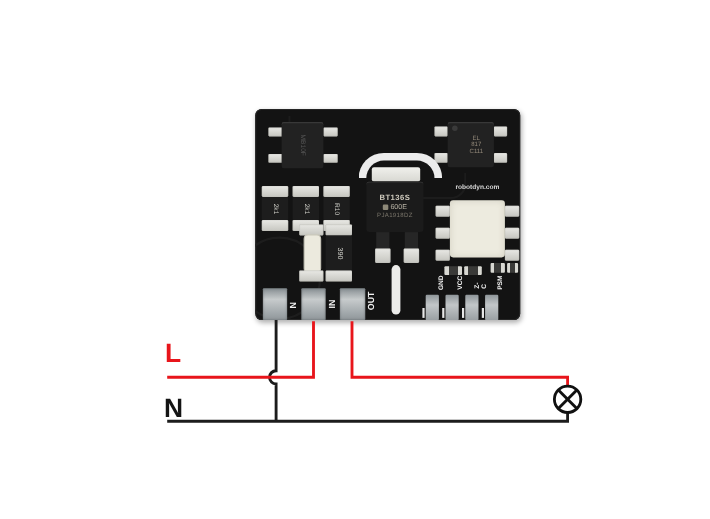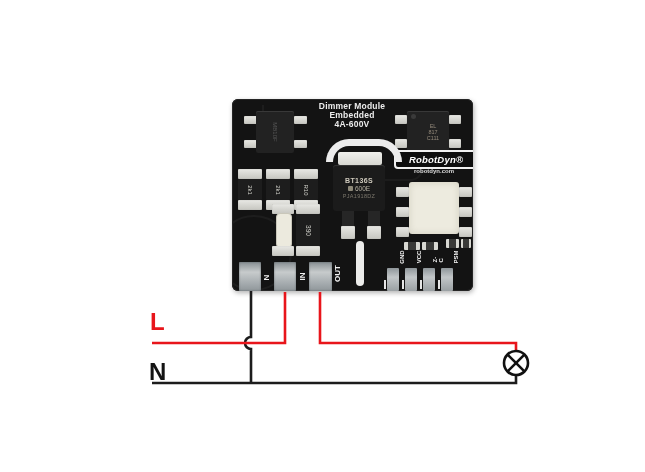--- a/index.html
+++ b/index.html
@@ -61,25 +61,20 @@
 
 <div class="canvas">
 
 
   <div class="a pcb">
 
     <div class="a trace" style="left:-16px;top:116px;width:72px;height:72px;border:2px solid #222;border-radius:50%;"></div>
     <div class="a trace" style="left:30px;top:6px;width:22px;height:34px;border-left:2px solid #212121;border-bottom:2px solid #212121;border-radius:0 0 0 14px;"></div>
     <div class="a trace" style="left:148px;top:58px;width:42px;height:22px;border-bottom:2px solid #1f1f1f;border-right:2px solid #1f1f1f;border-radius:0 0 14px 0;"></div>
 
-    <div class="a silk-title">
-      <div>Dimmer Module</div>
-      <div>Embedded</div>
-      <div>4A-600V</div>
-    </div>
 
     <div class="a padw" style="left:12px;top:17px;width:13px;height:8px;"></div>
     <div class="a padw" style="left:12px;top:41px;width:13px;height:8px;"></div>
     <div class="a padw" style="left:62px;top:17px;width:13px;height:8px;"></div>
     <div class="a padw" style="left:62px;top:41px;width:13px;height:8px;"></div>
     <div class="a ic-black" style="left:24px;top:12px;width:38px;height:42px;">
       <span class="rot90" style="font-size:6px;color:#565656;">MB10F</span>
     </div>
 
     <div class="a padw" style="left:163px;top:16px;width:12px;height:9px;"></div>
@@ -88,23 +83,20 @@
     <div class="a padw" style="left:217px;top:40px;width:12px;height:9px;"></div>
     <div class="a ic-black" style="left:175px;top:12px;width:42px;height:41px;">
       <div class="a" style="left:4px;top:3px;width:5px;height:5px;background:#3a3a3a;border-radius:50%;"></div>
       <div style="text-align:center;font-size:5.5px;line-height:6px;color:#93897a;margin-left:10px;">
         <div>EL</div>
         <div>817</div>
         <div>C111</div>
       </div>
     </div>
 
-    <div class="a brandbox">
-      <span>RobotDyn®</span>
-    </div>
     <div class="a brandurl">robotdyn.com</div>
 
     <div class="a arch"></div>
     <div class="a slot"></div>
 
     <div class="a" style="left:106px;top:53px;width:44px;height:13px;background:linear-gradient(180deg,#f0f0ec,#d8d8d2);border-radius:2px;"></div>
     <div class="a triac-body">
       <div class="l1">BT136S</div>
       <div class="l2">
         <span class="philips"></span>

